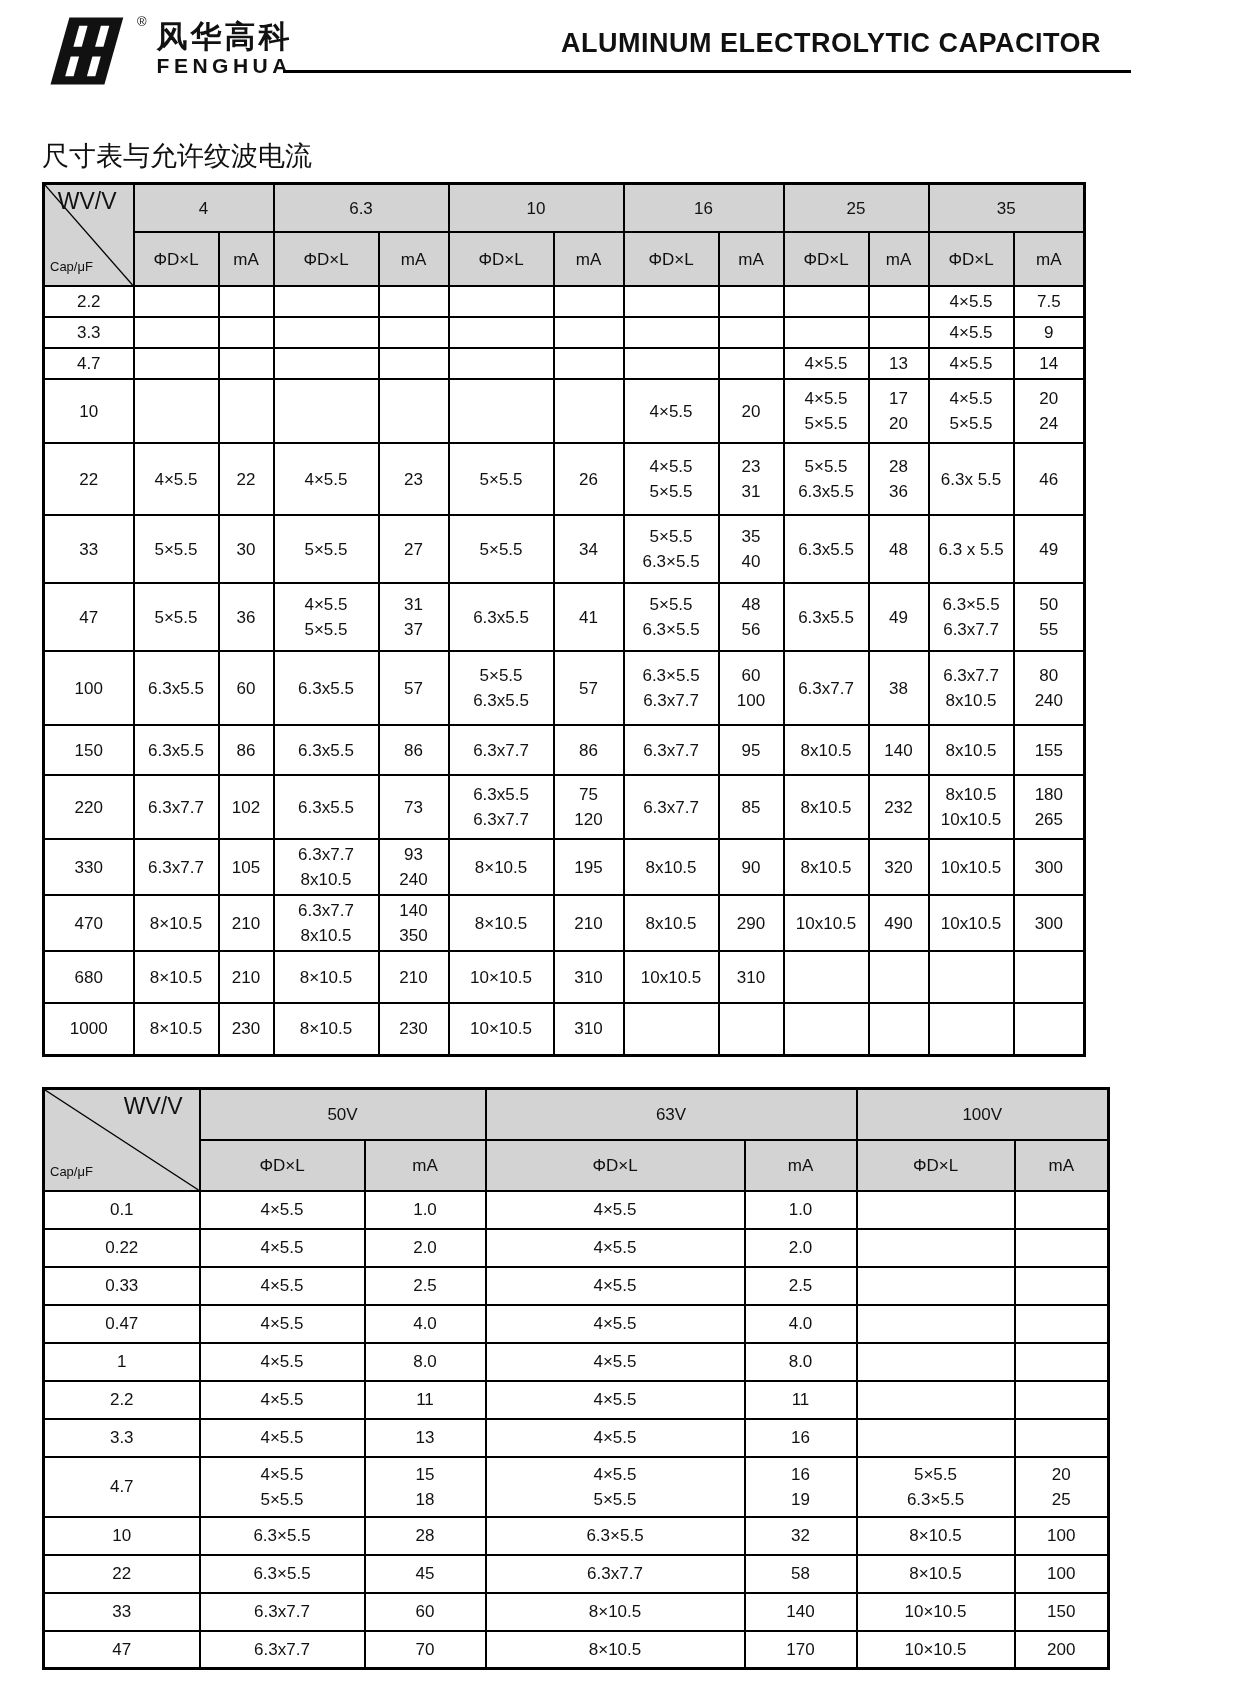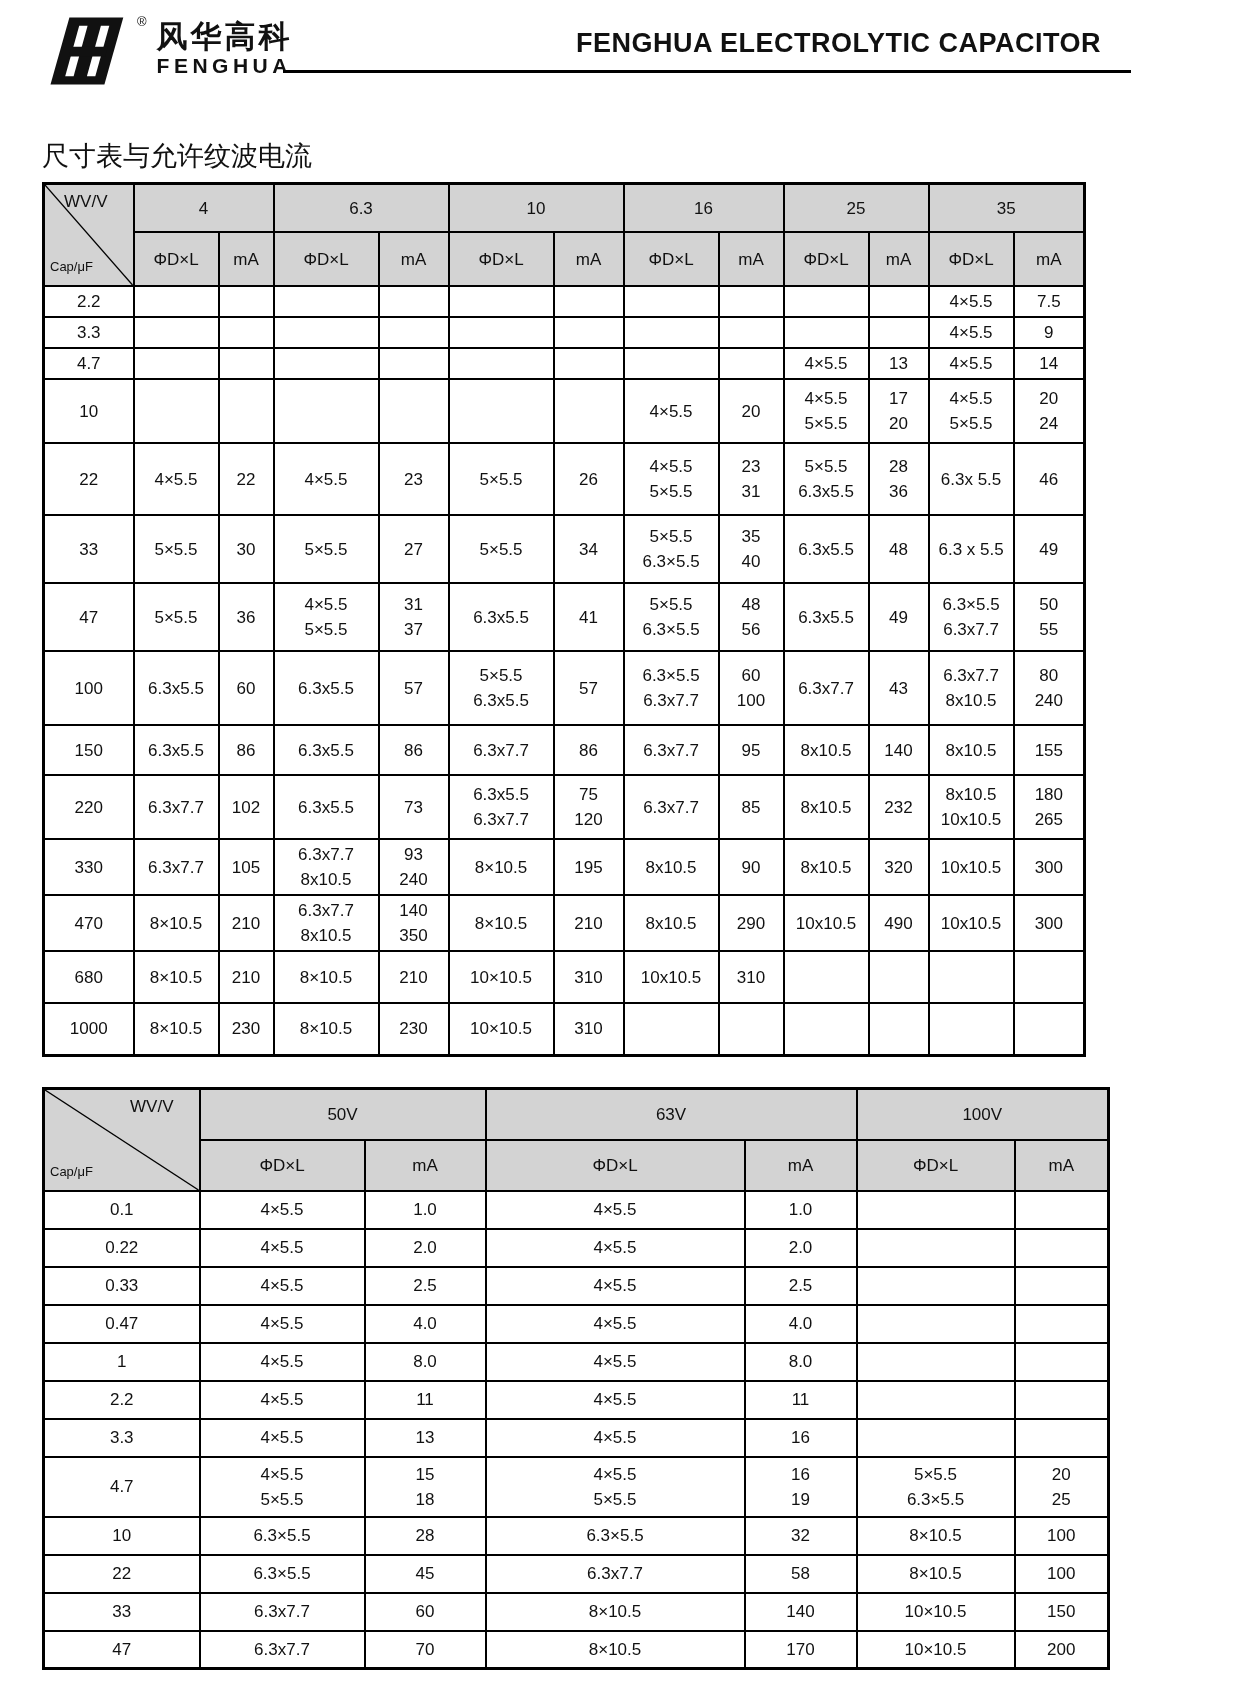--- a/index.html
+++ b/index.html
@@ -25,21 +25,21 @@
   .sec-cn { font-size:27px; line-height:32px; }
   .sec-en { font-size:21px; line-height:30px; }
   
   table { border-collapse:collapse; border:3px solid var(--bd); margin-left:42px; table-layout:fixed; }
   th,td { border:2px solid var(--bd); text-align:center; vertical-align:middle;
           font-size:17px; line-height:25px; white-space:pre-line; padding:2px 1px; }
   thead th { background:var(--hbg); font-weight:normal; }
   td { background:#fff; }
   .corner { position:relative; padding:0; }
   .diag { position:absolute; left:0; top:0; width:100%; height:100%; display:block; }
-  .ctop { position:absolute; top:4px; right:25px; font-size:17px; }
+  .ctop { position:absolute; top:4px; right:16px; font-size:23px; }
   .cbot { position:absolute; bottom:6px; left:5px; font-size:13px; }
   
   .t1 { width:1041px; }
   .t1 thead tr:nth-child(1) { height:42px; }
   .t1 thead tr:nth-child(2) { height:46px; }
   .t1 tbody tr:nth-child(1),.t1 tbody tr:nth-child(2),.t1 tbody tr:nth-child(3) { height:31px; }
   .t1 tbody tr:nth-child(4) { height:64px; }
   .t1 tbody tr:nth-child(5) { height:72px; }
   .t1 tbody tr:nth-child(6),.t1 tbody tr:nth-child(7) { height:68px; }
   .t1 tbody tr:nth-child(8) { height:74px; }
@@ -64,21 +64,21 @@
       <polygon points="41,14 53,14 33,86 21,86" fill="#fff"></polygon>
       <polygon points="72,14 84,14 64,86 52,86" fill="#fff"></polygon>
       <polygon points="30,44 82,44 78,58 26,58" fill="#111"></polygon>
     </svg>
     <span class="reg">®</span>
     <div class="logo-text">
       <div class="logo-cn">风华高科</div>
       <div class="logo-en">FENGHUA</div>
     </div>
   </div>
-  <div class="doc-title">FENGHUA ELECTROLYTIC CAPACITOR</div>
+  <div class="doc-title">ALUMINUM ELECTROLYTIC CAPACITOR</div>
   <div class="hdr-rule"></div>
 </div>
 
 <div class="sec">
   <div class="sec-cn">尺寸表与允许纹波电流</div>
 </div>
 
 <table class="t1">
   <colgroup>
     <col style="width:90px">
@@ -255,21 +255,21 @@
         <td>6.3x5.5</td>
         <td>57</td>
         <td>5×5.5
 6.3x5.5</td>
         <td>57</td>
         <td>6.3×5.5
 6.3x7.7</td>
         <td>60
 100</td>
         <td>6.3x7.7</td>
-        <td>43</td>
+        <td>38</td>
         <td>6.3x7.7
 8x10.5</td>
         <td>80
 240</td>
       </tr>
       <tr>
         <td>150</td>
         <td>6.3x5.5</td>
         <td>86</td>
         <td>6.3x5.5</td>

